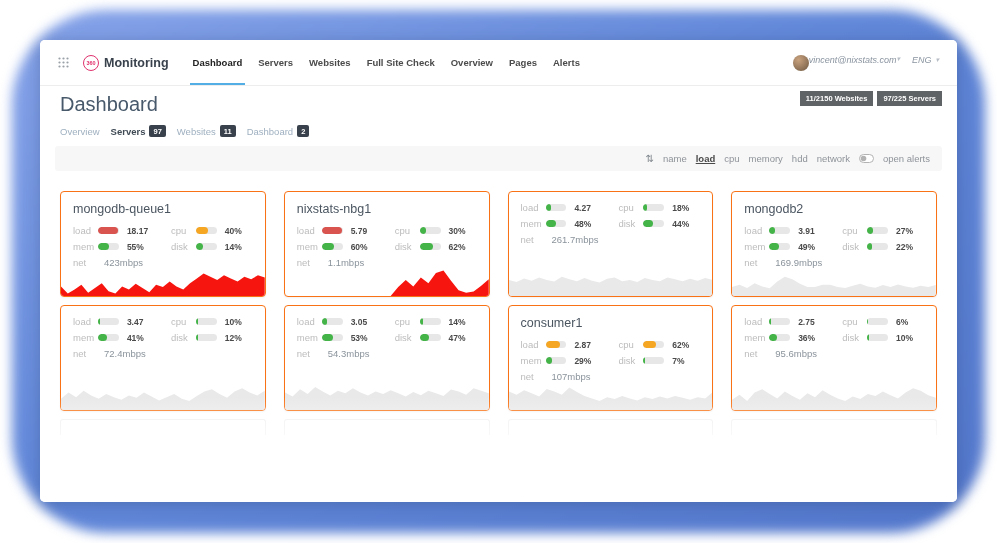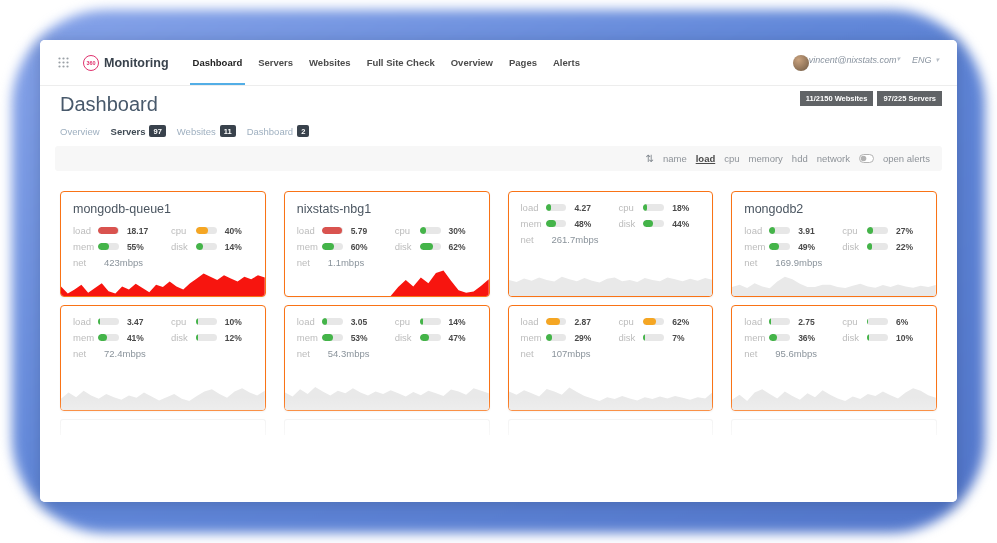--- a/index.html
+++ b/index.html
@@ -471,20 +471,21 @@
           </div>
           <div class="spark">
             <svg viewBox="0 0 100 100" preserveAspectRatio="none" width="100%" height="100%">
               <polygon points="0,100 0.00,45.0 3.70,58.0 7.41,35.0 11.11,50.0 14.81,28.0 18.52,42.0 22.22,55.0 25.93,40.0 29.63,48.0 33.33,32.0 37.04,45.0 40.74,55.0 44.44,42.0 48.15,50.0 51.85,38.0 55.56,48.0 59.26,58.0 62.96,44.0 66.67,54.0 70.37,40.0 74.07,48.0 77.78,56.0 81.48,36.0 85.19,42.0 88.89,52.0 92.59,32.0 96.30,40.0 100.00,48.0 100,100" fill="#e9e9e9"></polygon>
             </svg>
           </div>
         </div>
 
         <div class="card">
           <div class="card-body">
+            <div class="card-title">consumer1</div>
             <div class="metrics">
               <div>
                 <div class="mrow">
                   <span class="mlabel">load</span>
                   <span class="track">
                     <span class="fill" style="width: 70%; background: rgb(245, 166, 35);"></span>
                   </span>
                   <span class="mval">2.87</span>
                 </div>
                 <div class="mrow">

